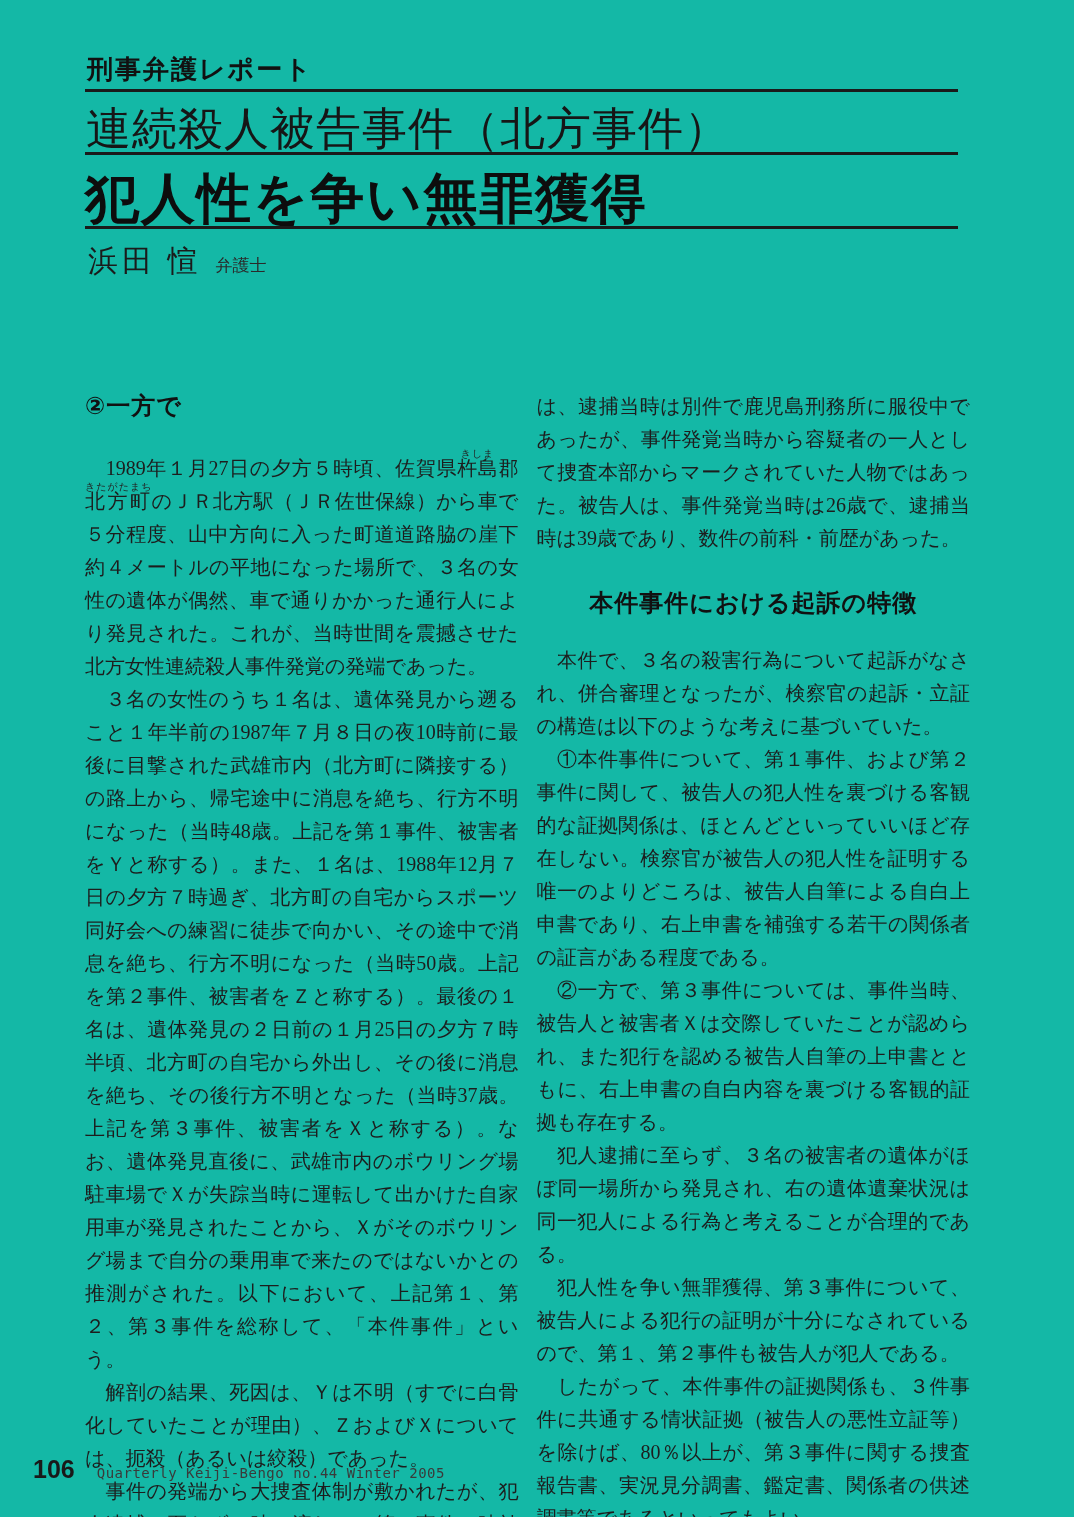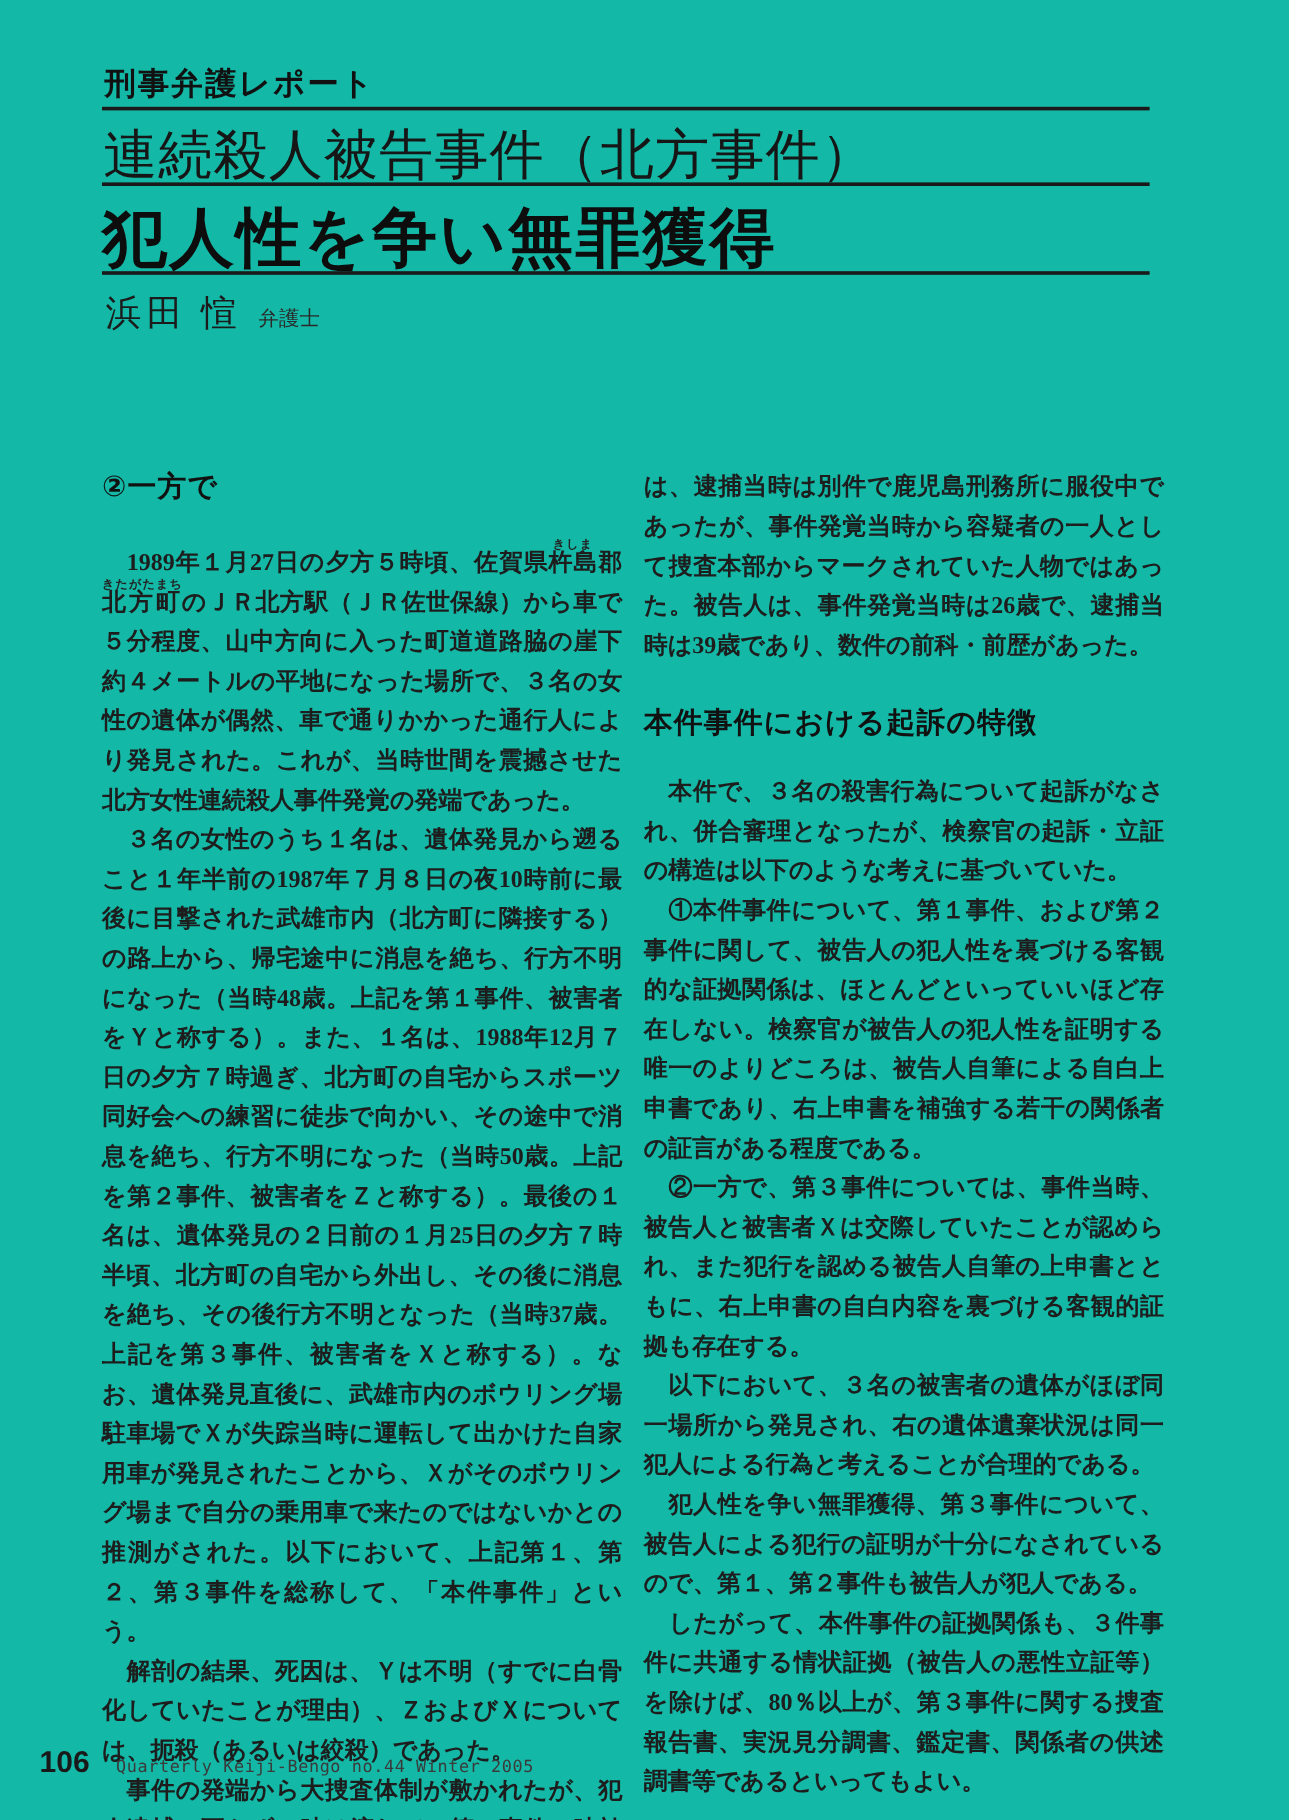--- a/index.html
+++ b/index.html
@@ -82,32 +82,31 @@
 
   .sec-heading {
     font-family: "Liberation Sans", "DejaVu Sans", sans-serif;
     font-weight: 700;
     font-size: 24px;
     letter-spacing: 1px;
     color: #111;
     margin: 0 0 27px 0;
     line-height: 32px;
   }
-  .sec-heading.mid { margin: 32px 0 25px 0; }
+  .sec-heading.mid { margin: 32px 0 25px 0; text-align: center; }
 
   .body-p {
     font-family: "Liberation Serif", "DejaVu Serif", serif;
     font-size: 20px;
     line-height: 33px;
     text-align: justify;
     margin: 0;
     color: #1d1d1d;
     overflow-wrap: anywhere;
     line-break: strict;
-    font-weight: bold;
   }
   ruby { ruby-position: over; }
   rt {
     font-family: "Liberation Sans", "DejaVu Sans", sans-serif;
     font-size: 10px;
     line-height: 0;
     letter-spacing: 1px;
     color: #222;
     text-align: center;
   }
@@ -157,21 +156,21 @@
       <p class="body-p">　解剖の結果、死因は、Ｙは不明（すでに白骨化していたことが理由）、ＺおよびＸについては、扼殺（あるいは絞殺）であった。</p>
       <p class="body-p">　事件の発端から大捜査体制が敷かれたが、犯人逮捕に至らず、時は流れて、第１事件の時効が迫ってきた2002年６月11日に、被告人が逮捕された。被告人</p>
     </div>
 
     <div class="col">
       <p class="body-p">は、逮捕当時は別件で鹿児島刑務所に服役中であったが、事件発覚当時から容疑者の一人として捜査本部からマークされていた人物ではあった。被告人は、事件発覚当時は26歳で、逮捕当時は39歳であり、数件の前科・前歴があった。</p>
       <h2 class="sec-heading mid">本件事件における起訴の特徴</h2>
       <p class="body-p">　本件で、３名の殺害行為について起訴がなされ、併合審理となったが、検察官の起訴・立証の構造は以下のような考えに基づいていた。</p>
       <p class="body-p">　①本件事件について、第１事件、および第２事件に関して、被告人の犯人性を裏づける客観的な証拠関係は、ほとんどといっていいほど存在しない。検察官が被告人の犯人性を証明する唯一のよりどころは、被告人自筆による自白上申書であり、右上申書を補強する若干の関係者の証言がある程度である。</p>
       <p class="body-p">　②一方で、第３事件については、事件当時、被告人と被害者Ｘは交際していたことが認められ、また犯行を認める被告人自筆の上申書とともに、右上申書の自白内容を裏づける客観的証拠も存在する。</p>
-      <p class="body-p">　以下において、３名の被害者の遺体がほぼ同一場所から発見され、右の遺体遺棄状況は同一犯人による行為と考えることが合理的である。</p>
+      <p class="body-p">　犯人逮捕に至らず、３名の被害者の遺体がほぼ同一場所から発見され、右の遺体遺棄状況は同一犯人による行為と考えることが合理的である。</p>
       <p class="body-p">　犯人性を争い無罪獲得、第３事件について、被告人による犯行の証明が十分になされているので、第１、第２事件も被告人が犯人である。</p>
       <p class="body-p">　したがって、本件事件の証拠関係も、３件事件に共通する情状証拠（被告人の悪性立証等）を除けば、80％以上が、第３事件に関する捜査報告書、実況見分調書、鑑定書、関係者の供述調書等であるといってもよい。</p>
 
     </div>
 
   </div>
 
   <div class="footer">
     <span class="page-num">106</span>
     <span class="journal">Quarterly Keiji-Bengo no.44 Winter 2005</span>

